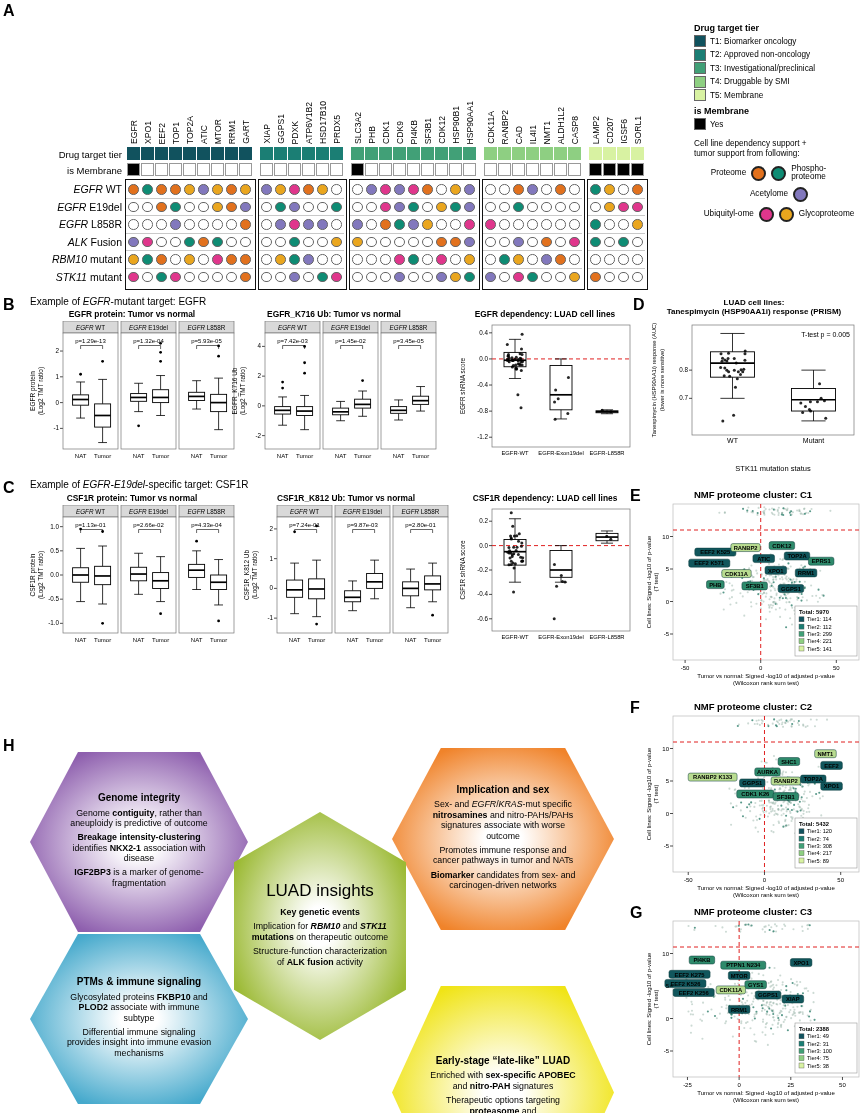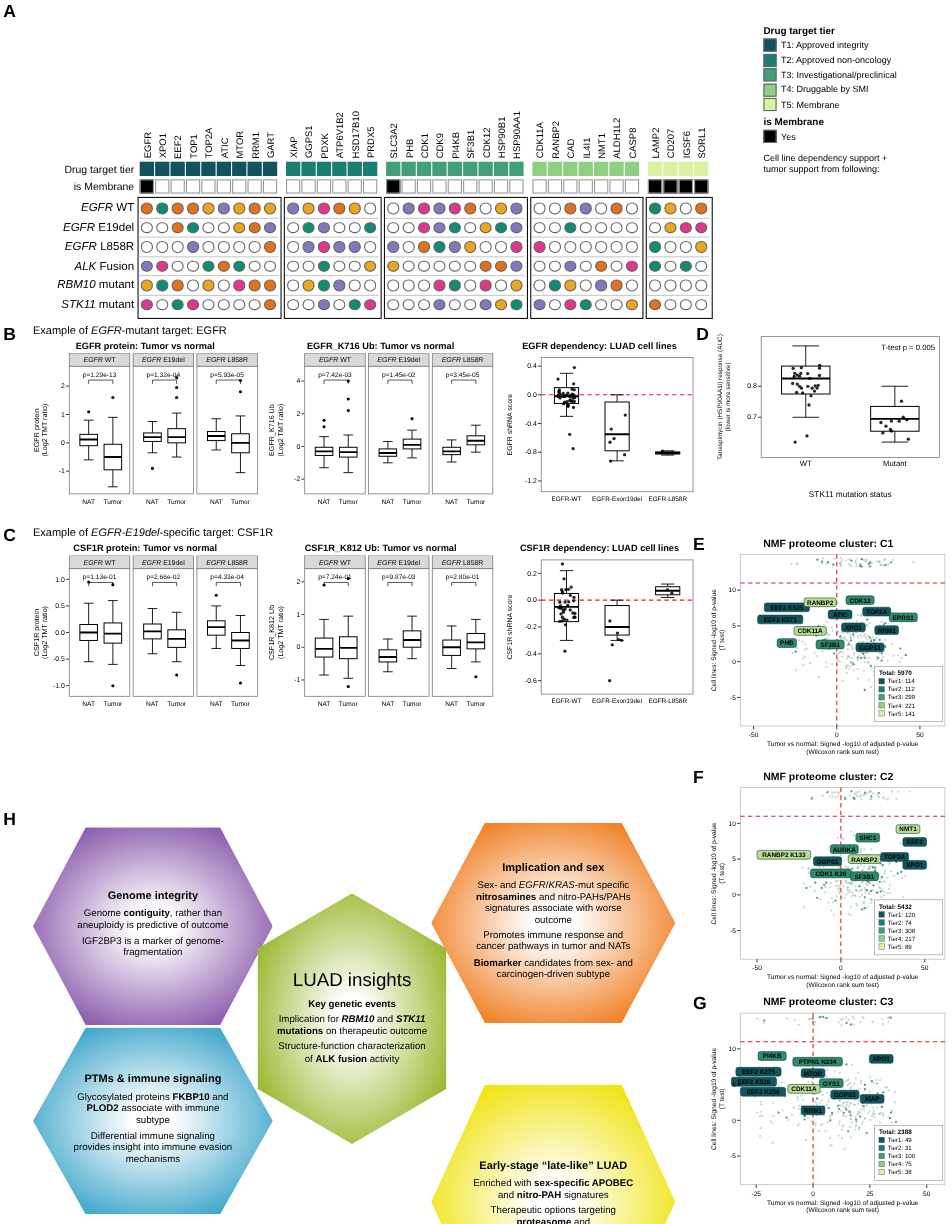--- a/index.html
+++ b/index.html
@@ -478,21 +478,21 @@
       <div class="rowlab mut" style="top: 217px;"><span style="font-style: italic;">EGFR</span><span> L858R</span></div>
       <div class="rowlab mut" style="top: 234.5px;"><span style="font-style: italic;">ALK</span><span> Fusion</span></div>
       <div class="rowlab mut" style="top: 252px;"><span style="font-style: italic;">RBM10</span><span> mutant</span></div>
       <div class="rowlab mut" style="top: 269.5px;"><span style="font-style: italic;">STK11</span><span> mutant</span></div>
     </div>
   <div id="legendA">
     <div class="lg-title">Drug target tier</div>
     <div id="tierItems">
         <div class="lg-item">
           <div class="sw" style="background: rgb(17, 82, 94);"></div>
-          <span>T1: Approved integrity</span>
+          <span>T1: Biomarker oncology</span>
         </div>
         <div class="lg-item">
           <div class="sw" style="background: rgb(27, 126, 116);"></div>
           <span>T2: Approved non-oncology</span>
         </div>
         <div class="lg-item">
           <div class="sw" style="background: rgb(65, 160, 119);"></div>
           <span>T3: Investigational/preclinical</span>
         </div>
         <div class="lg-item">
@@ -506,20 +506,38 @@
       </div>
     <div class="lg-title">is Membrane</div>
     <div id="memItem">
         <div class="lg-item">
           <div class="sw" style="background: rgb(0, 0, 0);"></div>
           <span>Yes</span>
         </div>
       </div>
     <div id="supportText" class="prelines">Cell line dependency support +
 tumor support from following:</div>
+    <div id="omicItems">
+        <div class="omic-row">
+          <span class="olab" style="text-align: right;">Proteome</span>
+          <span class="oc" style="background: rgb(226, 113, 29);"></span>
+          <span class="oc" style="background: rgb(14, 140, 116);"></span>
+          <span class="olab" style="text-align: left;">Phospho-proteome</span>
+        </div>
+        <div class="omic-row">
+          <span class="olab" style="text-align: right;">Acetylome</span>
+          <span class="oc" style="background: rgb(130, 120, 189);"></span>
+        </div>
+        <div class="omic-row">
+          <span class="olab" style="text-align: right;">Ubiquityl-ome</span>
+          <span class="oc" style="background: rgb(224, 54, 140);"></span>
+          <span class="oc" style="background: rgb(234, 166, 30);"></span>
+          <span class="olab" style="text-align: left;">Glycoproteome</span>
+        </div>
+      </div>
   </div>
 
   <div class="sec-title" style="left:30px;top:296px;width:420px"><span>Example of </span><span style="font-style: italic;">EGFR</span><span>-mutant target: EGFR</span></div>
   <div class="sec-title" style="left:30px;top:479px;width:420px"><span>Example of </span><span style="font-style: italic;">EGFR-E19del</span><span>-specific target: CSF1R</span></div>
 
   <div class="chart" style="left:28px;top:310px;width:208px;height:168px"><div class="ctitle">EGFR protein: Tumor vs normal</div><svg width="208" height="152">
         <text transform="rotate(-90)" x="-70" y="7" text-anchor="middle" font-size="6.5">EGFR protein</text>
         <text transform="rotate(-90)" x="-70" y="15" text-anchor="middle" font-size="6.5">(Log2 TMT ratio)</text>
         <line x1="32" y1="107.37777777777778" x2="35" y2="107.37777777777778" stroke="#000" stroke-width="0.7"></line>
         <text x="31" y="109.37777777777778" text-anchor="end" font-size="6.3">-1</text>
@@ -594,21 +612,21 @@
           <line x1="35.2" y1="57.11111111111112" x2="44" y2="57.11111111111112" stroke="#000" stroke-width="0.8"></line>
           <line x1="35.2" y1="108.66666666666667" x2="44" y2="108.66666666666667" stroke="#000" stroke-width="0.8"></line>
           <rect x="31.6" y="73.35111111111112" width="16" height="17.271111111111097" fill="#fff" stroke="#000" stroke-width="0.9"></rect>
           <line x1="31.6" y1="81.60000000000001" x2="47.6" y2="81.60000000000001" stroke="#000" stroke-width="1.7"></line>
           <circle cx="39.6" cy="35.2" r="1.4" fill="#000"></circle>
           <circle cx="39.6" cy="24.888888888888886" r="1.4" fill="#000"></circle>
           <text x="17.6" y="137" text-anchor="middle" font-size="6">NAT</text>
           <text x="39.6" y="137" text-anchor="middle" font-size="6">Tumor</text>
         </g>
       </svg></div>
-  <div class="chart" style="left:242px;top:310px;width:208px;height:168px"><div class="ctitle">EGFR_K716 Ub: Tumor vs normal</div><svg width="208" height="152">
+  <div class="chart" style="left:230px;top:310px;width:208px;height:168px"><div class="ctitle">EGFR_K716 Ub: Tumor vs normal</div><svg width="208" height="152">
         <text transform="rotate(-90)" x="-70" y="7" text-anchor="middle" font-size="6.5">EGFR_K716 Ub</text>
         <text transform="rotate(-90)" x="-70" y="15" text-anchor="middle" font-size="6.5">(Log2 TMT ratio)</text>
         <line x1="32" y1="114.61538461538461" x2="35" y2="114.61538461538461" stroke="#000" stroke-width="0.7"></line>
         <text x="31" y="116.61538461538461" text-anchor="end" font-size="6.3">-2</text>
         <line x1="32" y1="84.87179487179488" x2="35" y2="84.87179487179488" stroke="#000" stroke-width="0.7"></line>
         <text x="31" y="86.87179487179488" text-anchor="end" font-size="6.3">0</text>
         <line x1="32" y1="55.12820512820513" x2="35" y2="55.12820512820513" stroke="#000" stroke-width="0.7"></line>
         <text x="31" y="57.12820512820513" text-anchor="end" font-size="6.3">2</text>
         <line x1="32" y1="25.384615384615387" x2="35" y2="25.384615384615387" stroke="#000" stroke-width="0.7"></line>
         <text x="31" y="27.384615384615387" text-anchor="end" font-size="6.3">4</text>
@@ -998,21 +1016,22 @@
         <circle cx="154.8048644438386" cy="34.25561146703595" r="1.5" fill="#000" fill-opacity="0.85"></circle>
         <circle cx="150.76546800509095" cy="31.26895075400732" r="1.5" fill="#000" fill-opacity="0.85"></circle>
         <line x1="151" y1="25.96" x2="151" y2="28.4" stroke="#000" stroke-width="0.8"></line>
         <line x1="151" y1="35.72" x2="151" y2="38.16" stroke="#000" stroke-width="0.8"></line>
         <line x1="144.95" y1="25.96" x2="157.05" y2="25.96" stroke="#000" stroke-width="0.8"></line>
         <line x1="144.95" y1="38.16" x2="157.05" y2="38.16" stroke="#000" stroke-width="0.8"></line>
         <rect x="140" y="28.4" width="22" height="7.32" fill="none" stroke="#000" stroke-width="0.9"></rect>
         <line x1="140" y1="32.06" x2="162" y2="32.06" stroke="#000" stroke-width="1.7"></line>
         <text x="151" y="134" text-anchor="middle" font-size="5.8">EGFR-L858R</text>
       </svg></div>
-  <div class="chart" style="left:648px;top:298px;width:212px;height:178px"><svg width="210" height="158">
+  <div class="chart" style="left:648px;top:298px;width:212px;height:178px"><div class="ctitle" style="font-size:8px">LUAD cell lines:
+Tanespimycin (HSP90AA1i) response (PRISM)</div><svg width="210" height="158">
         <rect x="44" y="8" width="162" height="110" fill="#fff" stroke="#777" stroke-width="0.7"></rect>
         <text transform="rotate(-90)" x="-63" y="8" text-anchor="middle" font-size="5.8">Tanespimycin (HSP90AA1i) response (AUC)</text>
         <text transform="rotate(-90)" x="-63" y="16" text-anchor="middle" font-size="5.8">(lower is more sensitive)</text>
         <line x1="41" y1="81.33333333333333" x2="44" y2="81.33333333333333" stroke="#000" stroke-width="0.7"></line>
         <text x="40" y="83.33333333333333" text-anchor="end" font-size="6.3">0.7</text>
         <line x1="41" y1="53.1282051282051" x2="44" y2="53.1282051282051" stroke="#000" stroke-width="0.7"></line>
         <text x="40" y="55.1282051282051" text-anchor="end" font-size="6.3">0.8</text>
         <circle cx="95.77933698426932" cy="52.265905478530414" r="1.5" fill="#000" fill-opacity="0.85"></circle>
         <circle cx="73.03150818543509" cy="36.804904745175286" r="1.5" fill="#000" fill-opacity="0.85"></circle>
         <circle cx="89.30012863129377" cy="61.80509148700199" r="1.5" fill="#000" fill-opacity="0.85"></circle>
@@ -2237,29 +2256,30 @@
         <text x="121" y="183" text-anchor="middle" font-size="6">(Wilcoxon rank sum test)</text>
         <text transform="rotate(-90)" x="-80" y="6" text-anchor="middle" font-size="6">Cell lines: Signed -log10 of p-value</text>
         <text transform="rotate(-90)" x="-80" y="13" text-anchor="middle" font-size="6">(T test)</text>
       </svg></div>
 
   <div id="panelH" style="position:absolute;left:0;top:0;width:865px;height:1113px;pointer-events:none">
       <div class="hex hexh" style="left: 30px; top: 752px; width: 218px; height: 180px; background: radial-gradient(rgb(255, 255, 255) 12%, rgb(142, 95, 174) 78%);">
         <div class="hexin">
           <div class="hextitle">Genome integrity</div>
           <div class="hexp"><span>Genome </span><span style="font-weight: bold;">contiguity</span><span>, rather than aneuploidy is predictive of outcome</span></div>
-          <div class="hexp"><span style="font-weight: normal;">IGF2BP3</span><span> is a marker of genome-fragmentation</span></div>
+          <div class="hexp"><span style="font-weight: bold;">Breakage intensity-clustering</span><span> identifies </span><span style="font-weight: bold;">NKX2-1</span><span> association with disease</span></div>
+          <div class="hexp"><span style="font-weight: bold;">IGF2BP3</span><span> is a marker of genome-fragmentation</span></div>
         </div>
       </div>
       <div class="hex hexh" style="left: 392px; top: 748px; width: 222px; height: 182px; background: radial-gradient(rgb(255, 255, 255) 12%, rgb(240, 131, 42) 78%);">
         <div class="hexin">
           <div class="hextitle">Implication and sex</div>
           <div class="hexp"><span>Sex- and </span><span style="font-style: italic;">EGFR</span><span>/</span><span style="font-style: italic;">KRAS</span><span>-mut specific </span><span style="font-weight: bold;">nitrosamines</span><span> and </span><span style="font-weight: normal;">nitro-PAHs/PAHs</span><span> signatures associate with worse outcome</span></div>
           <div class="hexp"><span>Promotes immune response and cancer pathways in tumor and NATs</span></div>
-          <div class="hexp"><span style="font-weight: bold;">Biomarker</span><span> candidates from sex- and carcinogen-driven subtype</span></div>
+          <div class="hexp"><span style="font-weight: bold;">Biomarker</span><span> candidates from sex- and carcinogen-driven networks</span></div>
         </div>
       </div>
       <div class="hex hexh" style="left: 30px; top: 934px; width: 218px; height: 170px; background: radial-gradient(rgb(255, 255, 255) 12%, rgb(69, 169, 204) 78%);">
         <div class="hexin">
           <div class="hextitle">PTMs &amp; immune signaling</div>
           <div class="hexp"><span>Glycosylated proteins </span><span style="font-weight: bold;">FKBP10</span><span> and </span><span style="font-weight: bold;">PLOD2</span><span> associate with immune subtype</span></div>
           <div class="hexp"><span>Differential immune signaling provides insight into immune evasion mechanisms</span></div>
         </div>
       </div>
       <div class="hex hexh" style="left: 392px; top: 986px; width: 222px; height: 213px; background: radial-gradient(rgb(255, 255, 255) 12%, rgb(240, 228, 22) 78%);">

